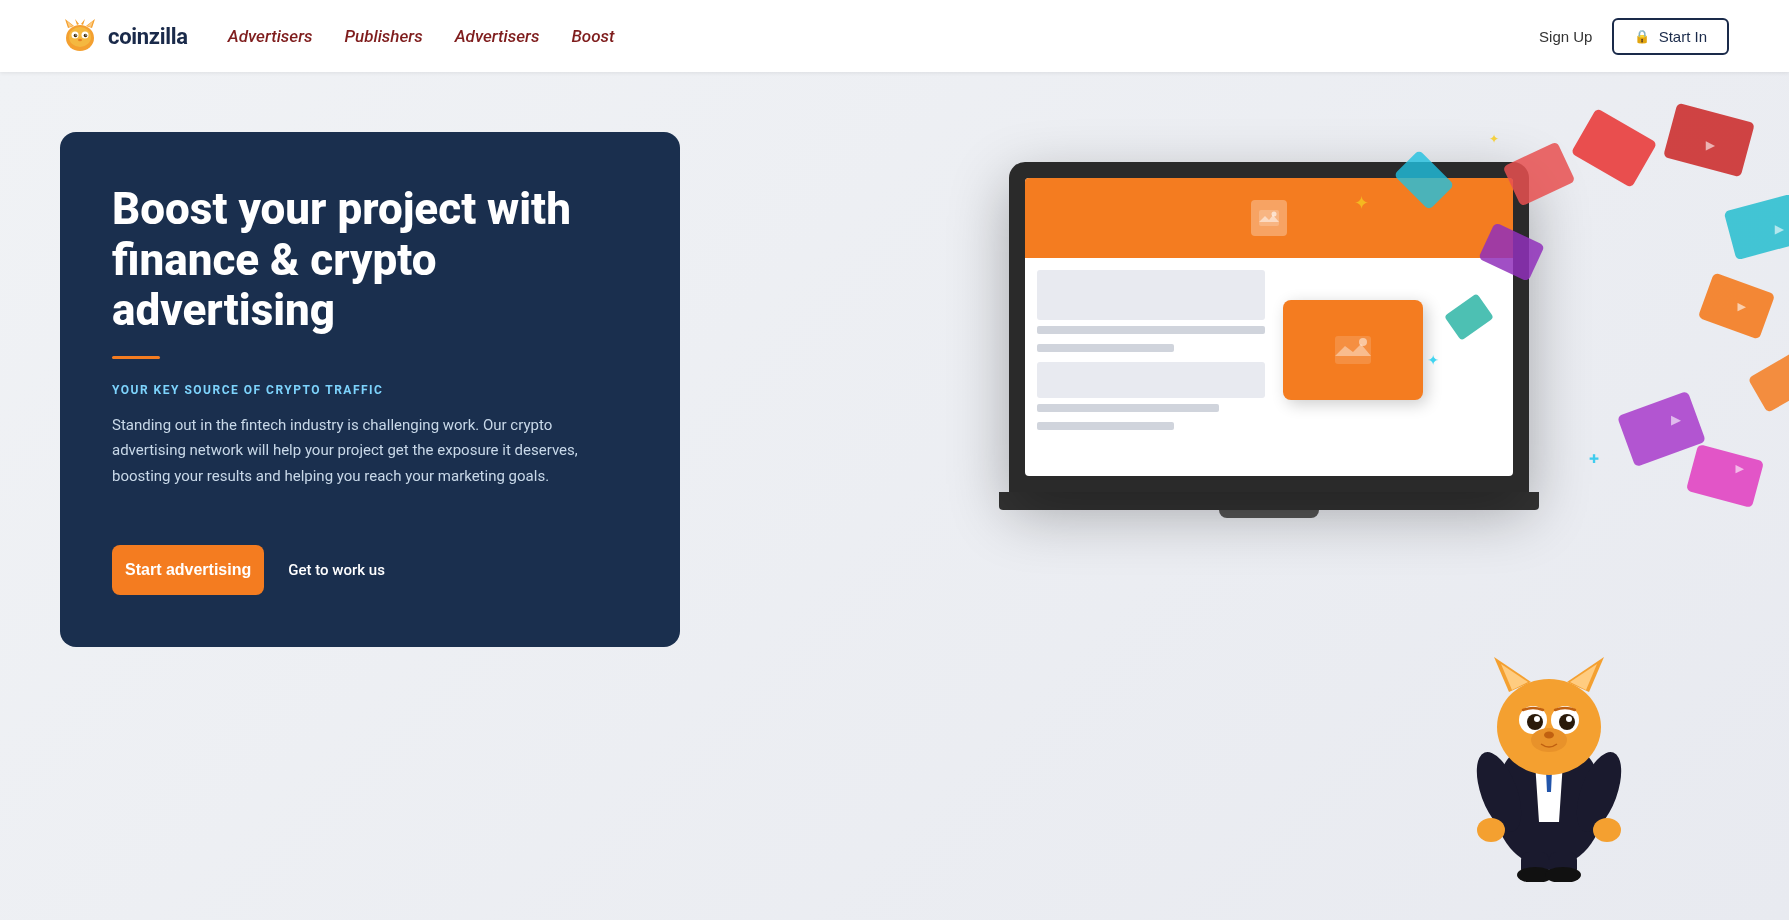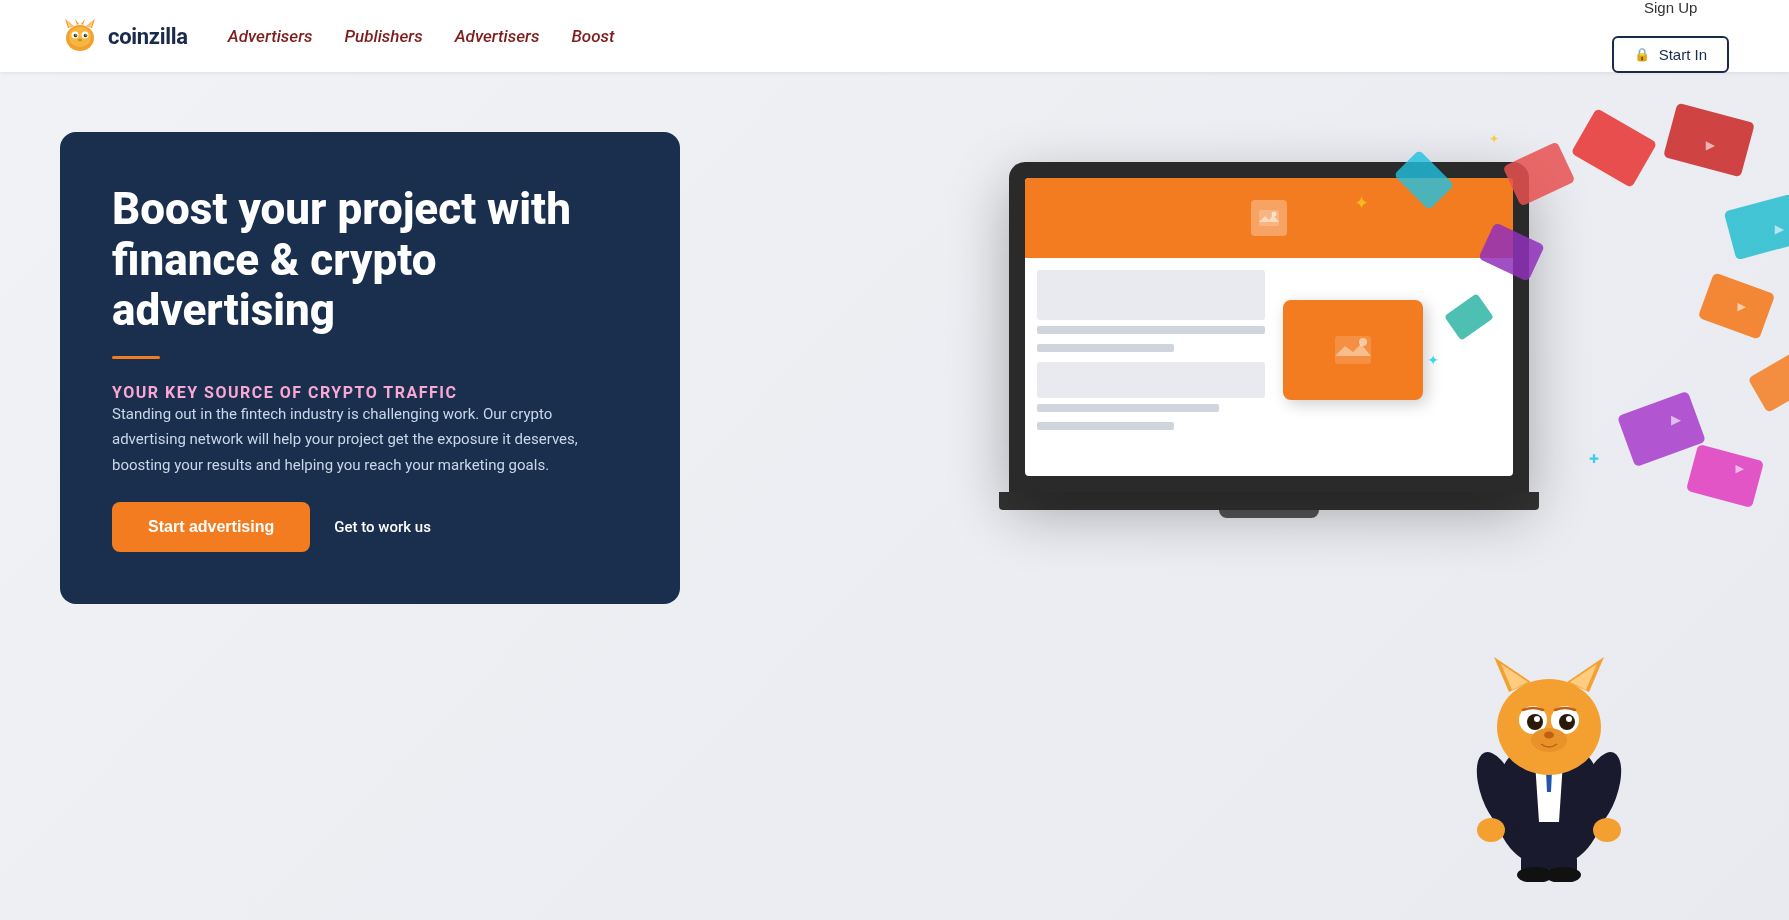--- a/index.html
+++ b/index.html
@@ -54,21 +54,20 @@
       color: #7f1d1d;
       font-size: 17px;
       font-weight: 500;
       transition: color 0.2s;
       font-style: italic;
     }
     .navbar-right {
       display: flex;
       align-items: center;
       gap: 20px;
-      flex-direction: column;
     }
     .btn-signup {
       background: none;
       border: none;
       font-size: 15px;
       font-weight: 500;
       color: #333;
       cursor: pointer;
     }
     .btn-signin {
@@ -115,44 +114,44 @@
       margin-bottom: 20px;
     }
     .hero-divider {
       width: 48px;
       height: 3px;
       background: #f47c20;
       margin-bottom: 24px;
       border-radius: 2px;
     }
     .hero-subtitle {
-      font-size: 16px;
+      font-size: 12px;
       font-weight: 700;
-      color: #f9a8d4;
+      color: #7dd3fc;
       letter-spacing: 1.5px;
       text-transform: uppercase;
-      margin-bottom: 0;
+      margin-bottom: 16px;
     }
     .hero-description {
       font-size: 15px;
       color: #c8d8e8;
       line-height: 1.7;
-      margin-bottom: 24px;
+      margin-bottom: 56px;
     }
     .hero-actions {
       display: flex;
       align-items: center;
       gap: 24px;
     }
     .btn-start {
       background: #f47c20;
       color: #fff;
       border: none;
       border-radius: 8px;
-      padding: 16px 36px;
+      padding: 16px 13px;
       font-size: 16px;
       font-weight: 600;
       cursor: pointer;
       transition: background 0.2s;
     }
     .btn-know {
       background: none;
       border: none;
       color: #fff;
       font-size: 15px;

